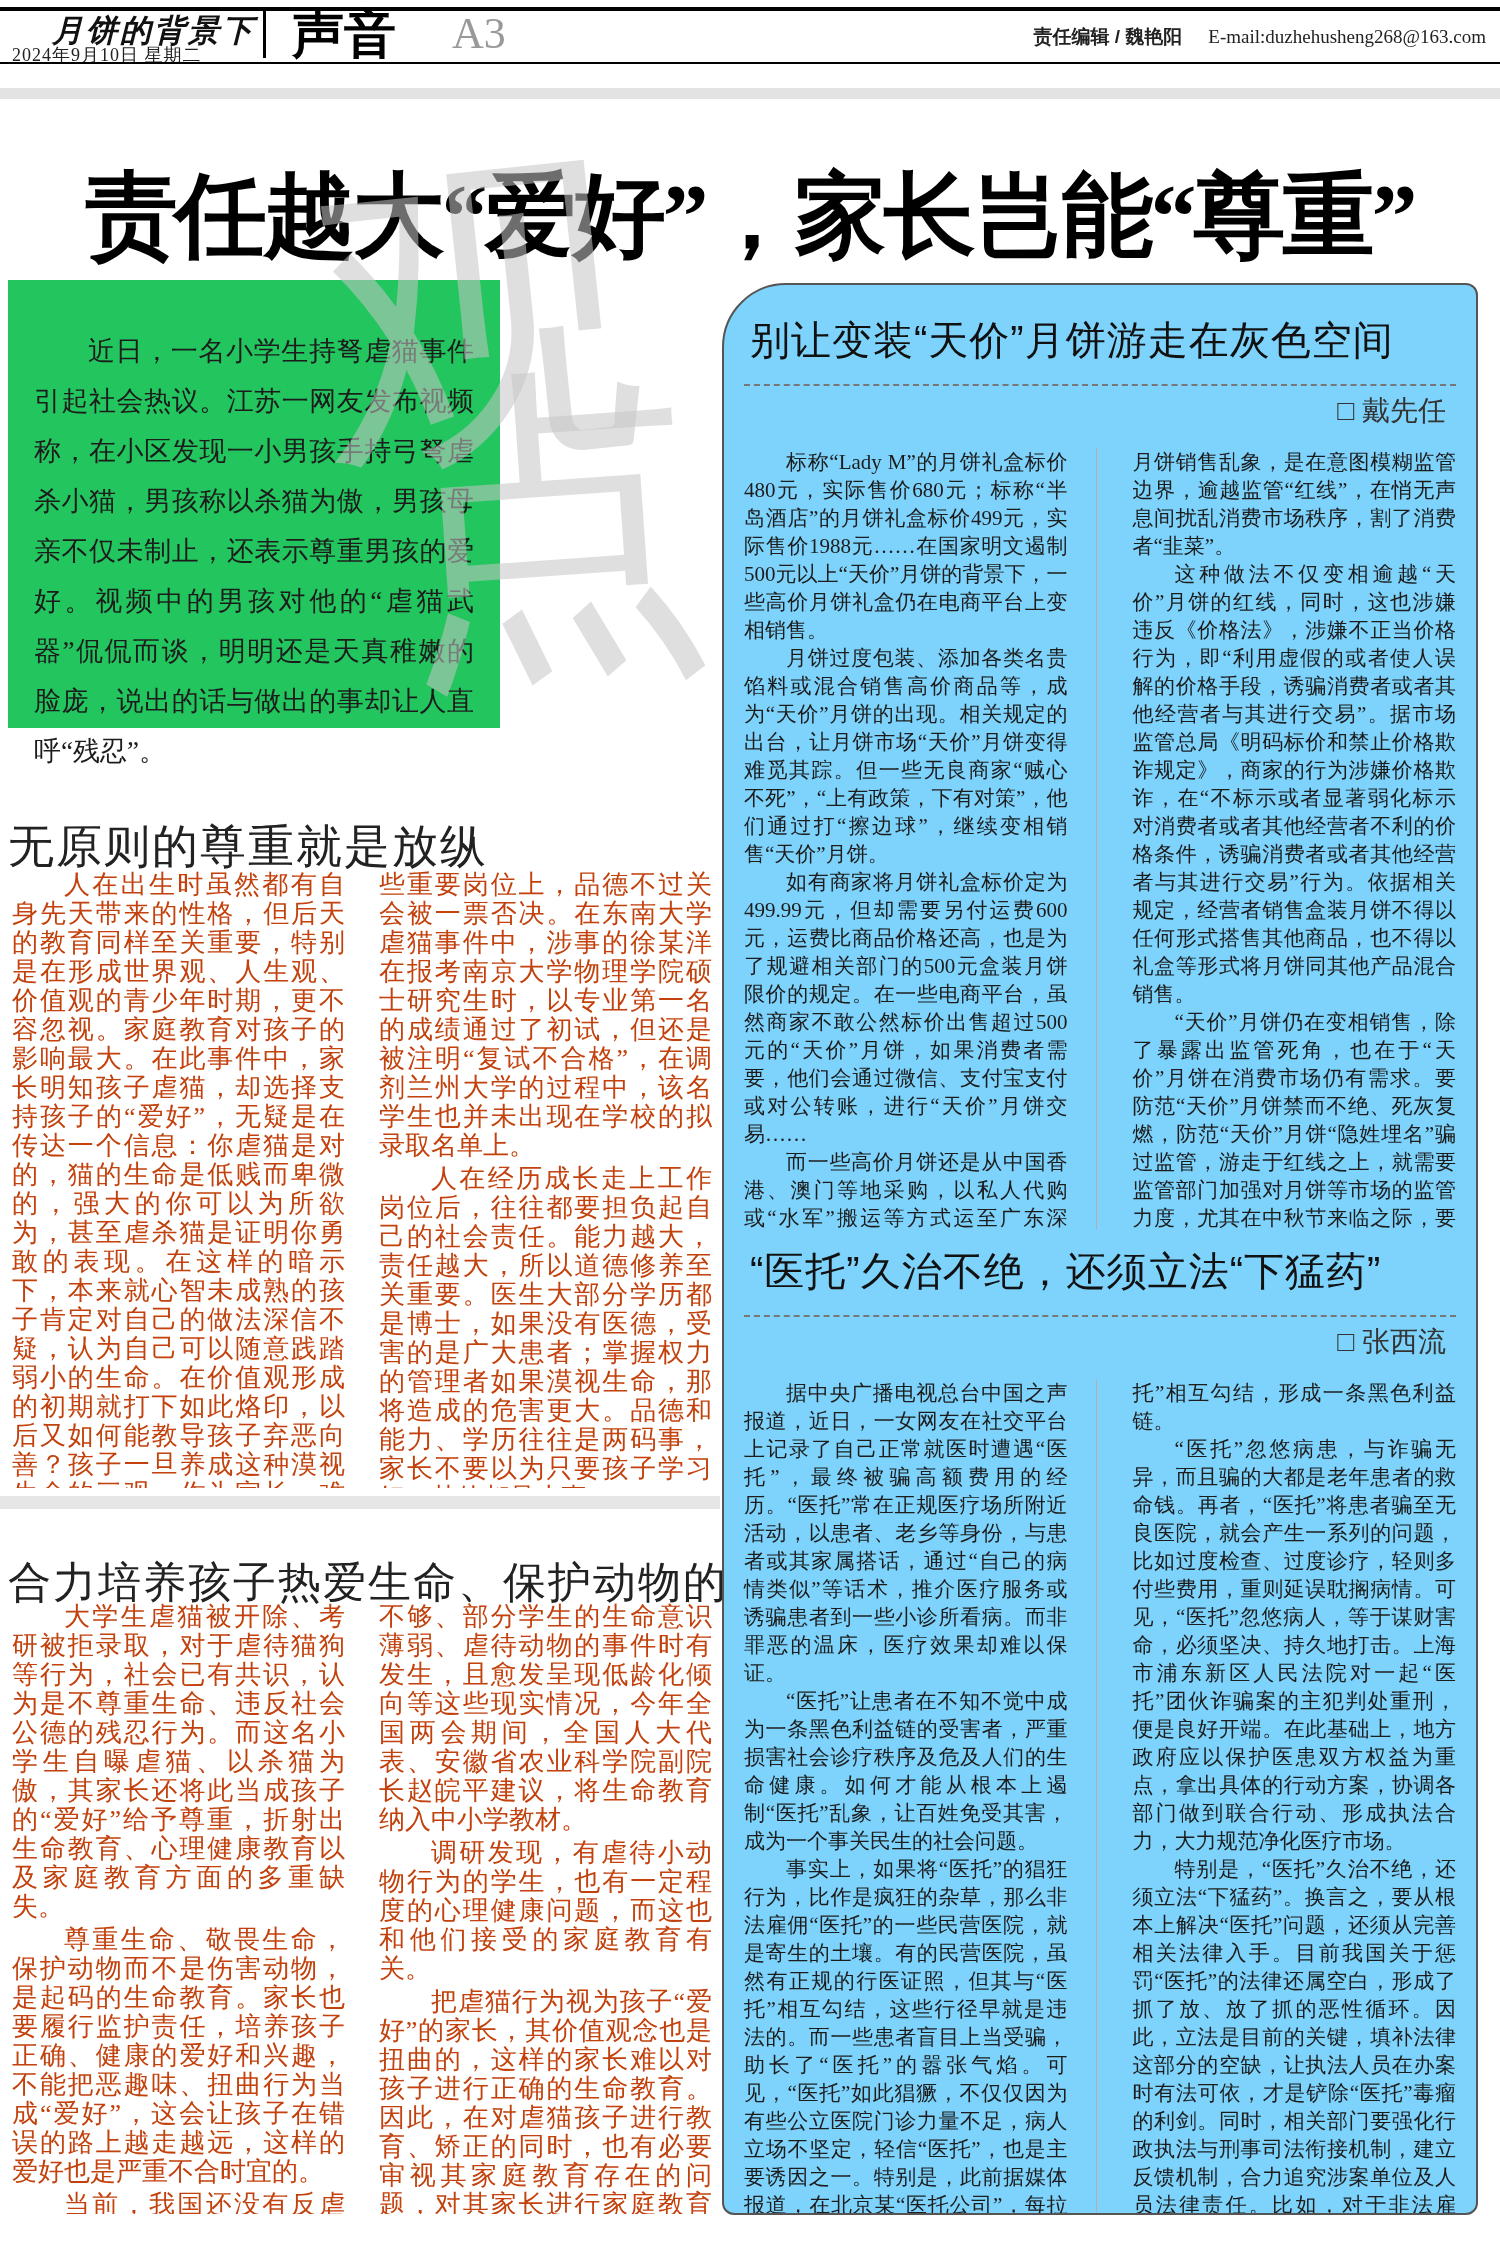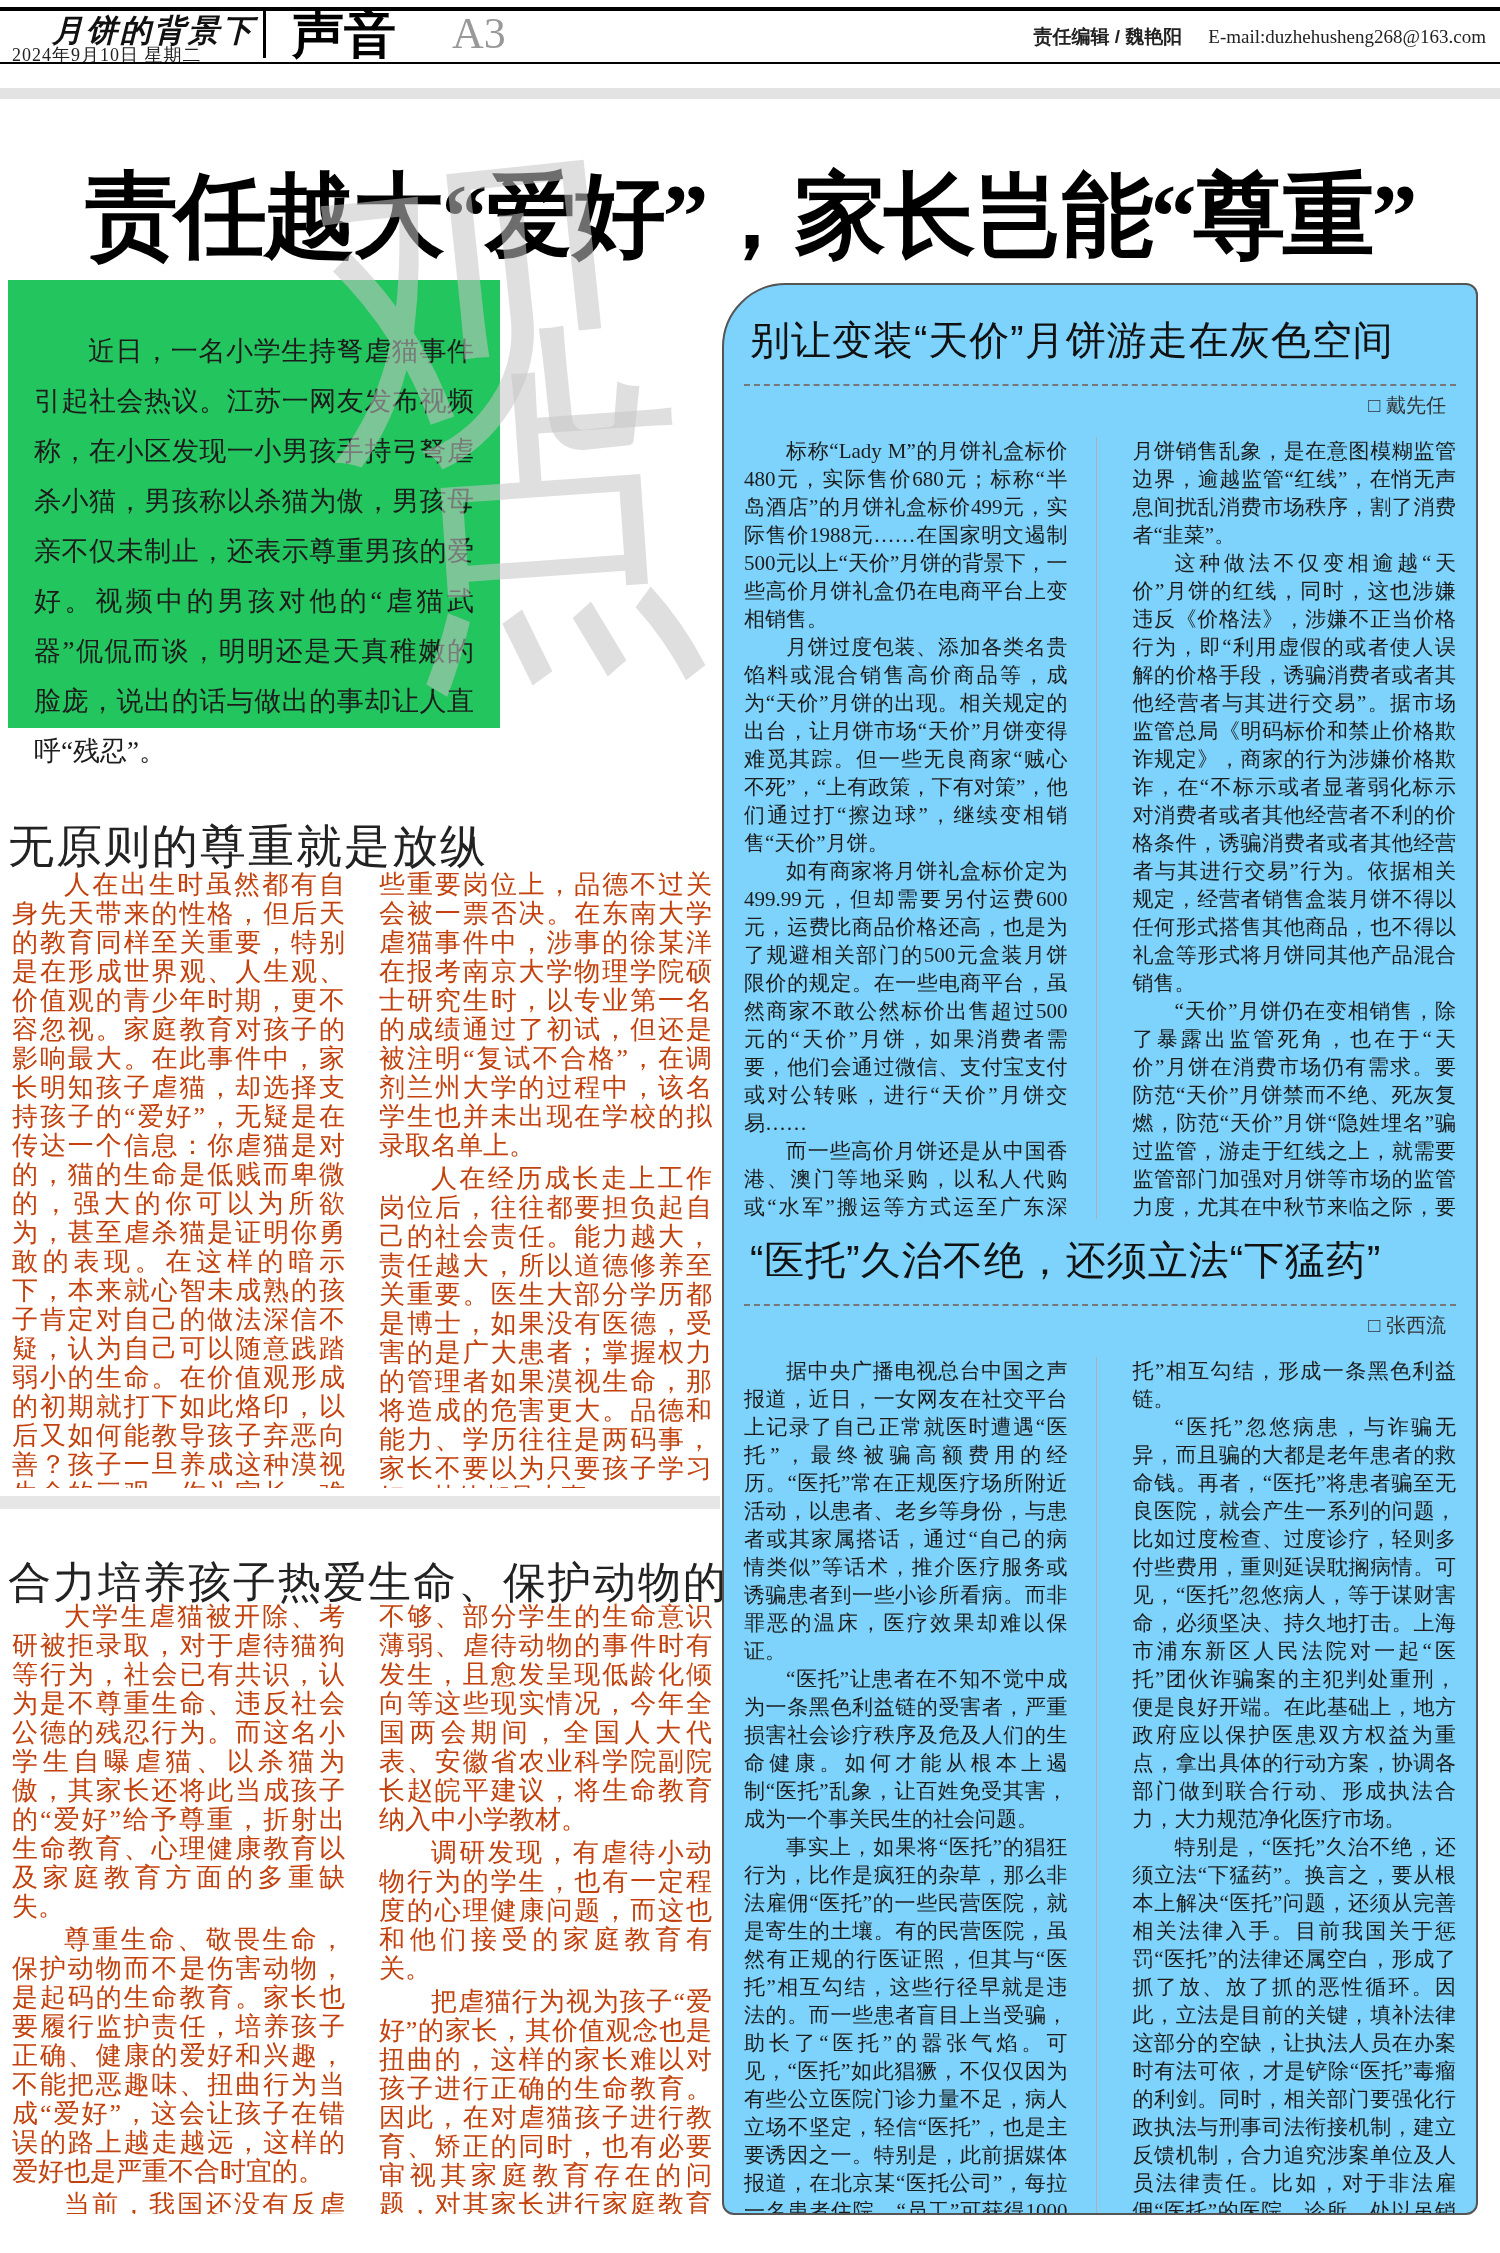--- a/index.html
+++ b/index.html
@@ -45,21 +45,21 @@
   .art1-cols{left:8px;top:866px;width:708px;height:622px;}
   .divider-band{position:absolute;left:0;top:1496px;width:720px;height:13px;background:#e6e6e6;}
   .art2-cols{left:8px;top:1598px;width:708px;height:616px;}
   
   .right-box{position:absolute;left:722px;top:283px;width:756px;height:1932px;
     border:2px solid #555;border-radius:64px 12px 12px 12px;box-sizing:border-box;
     padding:24px 20px 10px 20px;overflow:hidden;background:#7dd3fc;z-index:2;}
   .rb-headline{font-family:"Liberation Sans","DejaVu Sans",sans-serif;font-weight:400;
     font-size:40px;color:#111;letter-spacing:1px;margin:4px 0 0 6px;white-space:nowrap;}
   .dash-rule{border:0;border-top:2px dashed #777;margin:16px 0 6px 0;}
-  .byline{text-align:right;font-size:20px;color:#333;padding-right:10px;
+  .byline{text-align:right;font-size:28px;color:#333;padding-right:10px;
     font-family:"Liberation Sans","DejaVu Sans",sans-serif;}
   .rb-cols{display:flex;margin-top:18px;text-align:justify;gap:8px;}
   .rb-cols .col{flex:1 1 0;}
   .rb-cols .col1{padding-right:20px;}
   .rb-cols .col2{border-left:1px solid #b0b0b0;padding-left:36px;}
   .rb-cols p{margin:0;font-size:21px;line-height:28px;text-indent:2em;color:#1c1c1c;}
   .rb-cols p.cont{text-indent:0;}
   .bodyA{height:782px;overflow:hidden;}
   .artB{margin-top:14px;}
 </style>

